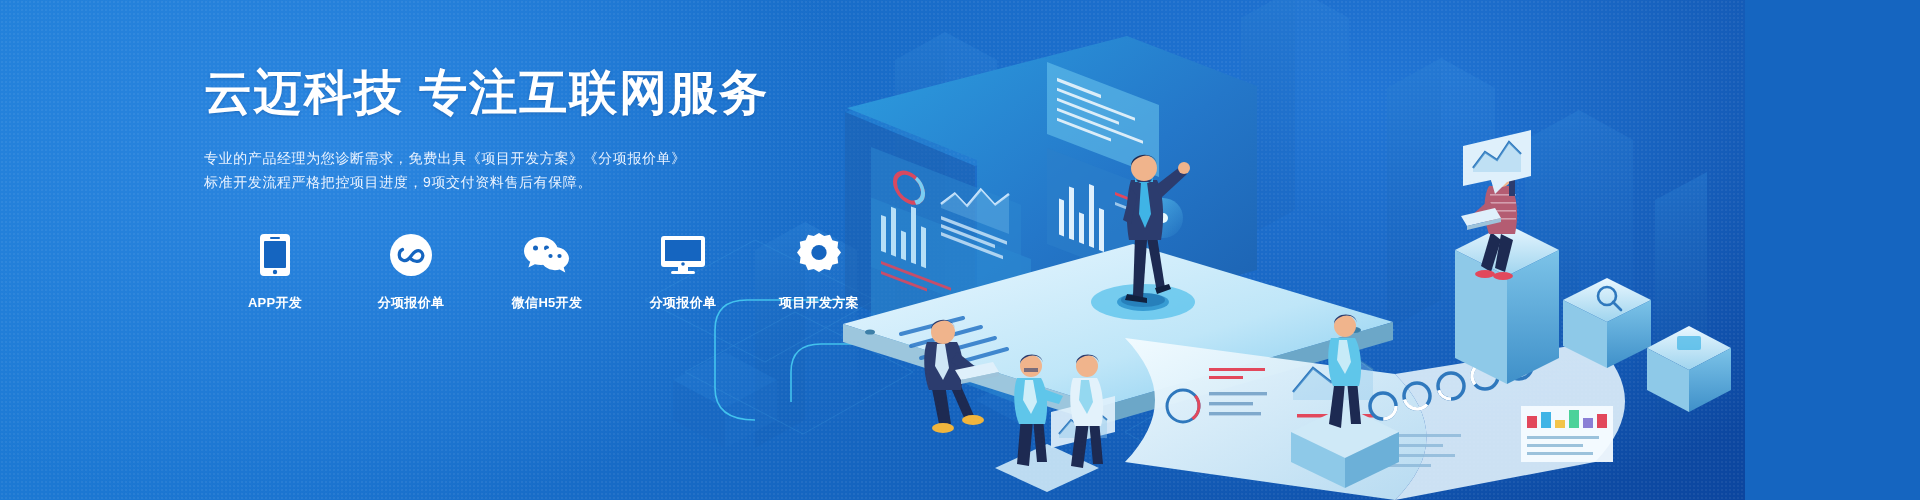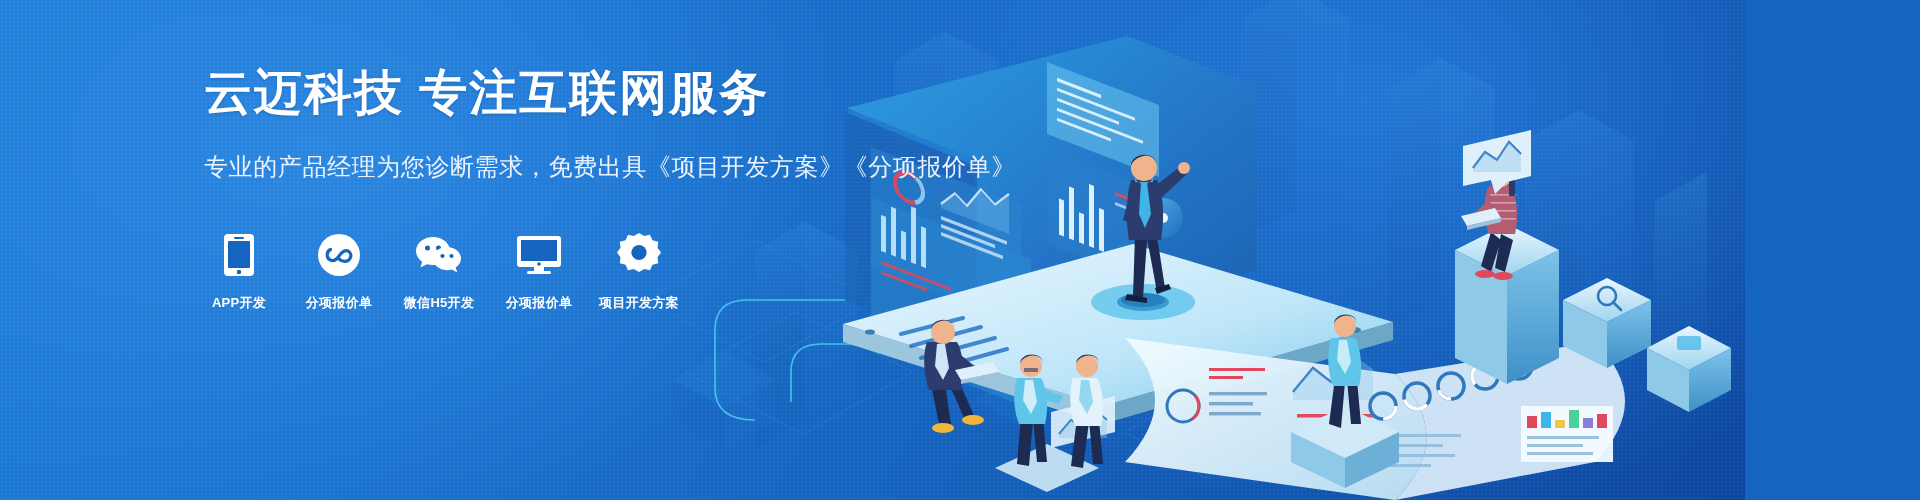--- a/index.html
+++ b/index.html
@@ -42,21 +42,21 @@
     font-weight:bold;
     color:#ffffff;
     letter-spacing:2px;
     line-height:1.12;
     white-space:nowrap;
     text-shadow:0 1px 3px rgba(0,40,100,.25);
   }
   .subtitle{
     margin-top:26px;
     color:#eaf3ff;
-    font-size:24px;
+    font-size:14px;
     line-height:1.75;
     letter-spacing:.6px;
     white-space:nowrap;
   }
   .subtitle div{ font-weight:normal; }
 
   
   .services{
     position:absolute;
     left:204px; top:232px;
@@ -64,20 +64,21 @@
     align-items:flex-start;
     gap:30px;
     z-index:6;
   }
   .service{
     width:70px;
     display:flex;
     flex-direction:column;
     align-items:center;
     cursor:pointer;
+    margin-left:36px;
   }
   .svc-icon{
     height:46px;
     width:46px;
     display:flex;
     align-items:center;
     justify-content:center;
     margin-bottom:16px;
   }
   .svc-icon svg{ display:block; }
@@ -465,20 +466,21 @@
         <circle cx="650" cy="326" r="11" fill="#f0b48c"></circle>
         <path d="M639 324 C639 312 662 311 662 324 C662 317 654 314 648 316 C643 318 640 320 639 324 Z" fill="#2c3c6e"></path>
       </g>
     </svg>
   </div>
 
   <div class="text-block">
     <div class="headline">云迈科技 专注互联网服务</div>
     <div class="subtitle">
       <div>专业的产品经理为您诊断需求，免费出具《项目开发方案》《分项报价单》</div>
+      <div>标准开发流程严格把控项目进度，9项交付资料售后有保障。</div>
     </div>
   </div>
 
   <div class="services">
 
     <div class="service">
       <span class="svc-icon">
         <svg width="34" height="44" viewBox="0 0 34 44">
           <rect x="2" y="1" width="30" height="42" rx="4" fill="#ffffff"></rect>
           <rect x="6" y="8" width="22" height="27" rx="1" fill="#1565c0"></rect>

